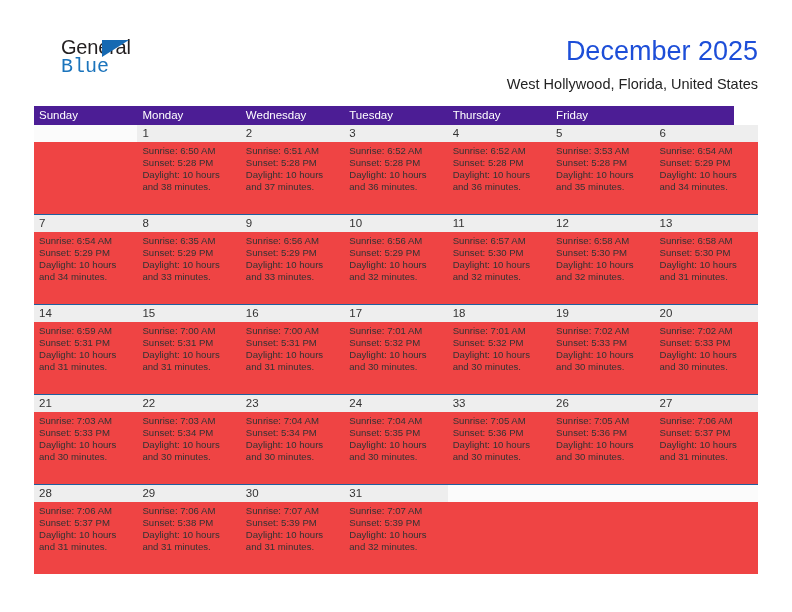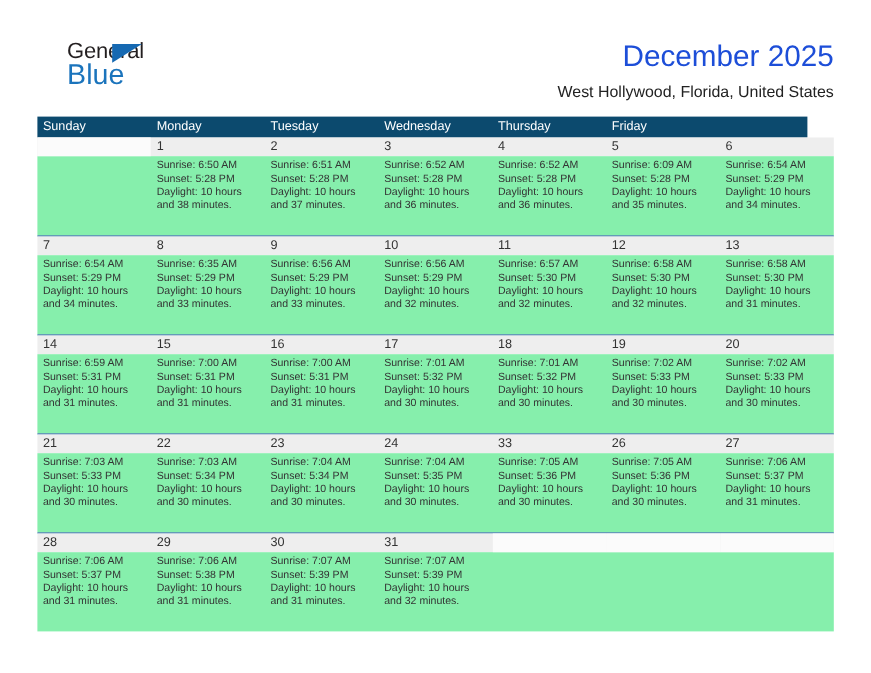--- a/index.html
+++ b/index.html
@@ -48,24 +48,24 @@
     top: 4px;
     width: 0;
     height: 0;
     border-left: 27px solid #1669b2;
     border-bottom: 17px solid transparent;
   }
   .logo-blue {
     position: absolute;
     left: 27px;
     top: 20px;
-    font-size: 26px;
+    font-size: 20px;
     color: #1b74bc;
     line-height: 22px;
-    font-family: Liberation Sans, sans-serif;
+    font-family: Liberation Mono, monospace;
   }
 
   .title {
     position: absolute;
     right: 34px;
     top: 36px;
     font-size: 27px;
     color: #1d4ed8;
     text-align: right;
     white-space: nowrap;
@@ -88,21 +88,21 @@
     position: absolute;
     left: 34px;
     top: 106px;
     width: 724px;
   }
 
   .dow-row {
     display: flex;
     width: 700px;
     height: 19px;
-    background: #0c4a6e;
+    background: #4c1d95;
   }
   .dow-cell {
     width: 103.428px;
     height: 19px;
     box-sizing: border-box;
     padding-left: 5px;
     color: #ffffff;
     font-size: 11.5px;
     line-height: 19px;
     white-space: nowrap;
@@ -134,21 +134,21 @@
     white-space: nowrap;
   }
   .day-num.empty {
     background: #fbfbfb;
   }
 
   .week-body {
     display: flex;
     width: 724px;
     height: 72px;
-    background: #86efac;
+    background: #ef4444;
   }
   .day-info {
     width: 103.428px;
     height: 72px;
     box-sizing: border-box;
     padding: 3px 5px 0 5px;
     font-size: 9.6px;
     line-height: 12.1px;
     color: #333333;
   }
@@ -170,22 +170,22 @@
 
   <div class="title">December 2025</div>
   <div class="subtitle">West Hollywood, Florida, United States</div>
 </div>
 
 <div class="calendar">
 
   <div class="dow-row">
     <div class="dow-cell">Sunday</div>
     <div class="dow-cell">Monday</div>
+    <div class="dow-cell">Wednesday</div>
     <div class="dow-cell">Tuesday</div>
-    <div class="dow-cell">Wednesday</div>
     <div class="dow-cell">Thursday</div>
     <div class="dow-cell">Friday</div>
   </div>
 
   <div id="weeks-container">
       <div class="week">
         <div class="week-days">
           <div class="day-num empty"></div>
           <div class="day-num">1</div>
           <div class="day-num">2</div>
@@ -219,21 +219,21 @@
             <div>Daylight: 10 hours</div>
             <div>and 36 minutes.</div>
           </div>
           <div class="day-info">
             <div>Sunrise: 6:52 AM</div>
             <div>Sunset: 5:28 PM</div>
             <div>Daylight: 10 hours</div>
             <div>and 36 minutes.</div>
           </div>
           <div class="day-info">
-            <div>Sunrise: 6:09 AM</div>
+            <div>Sunrise: 3:53 AM</div>
             <div>Sunset: 5:28 PM</div>
             <div>Daylight: 10 hours</div>
             <div>and 35 minutes.</div>
           </div>
           <div class="day-info">
             <div>Sunrise: 6:54 AM</div>
             <div>Sunset: 5:29 PM</div>
             <div>Daylight: 10 hours</div>
             <div>and 34 minutes.</div>
           </div>

